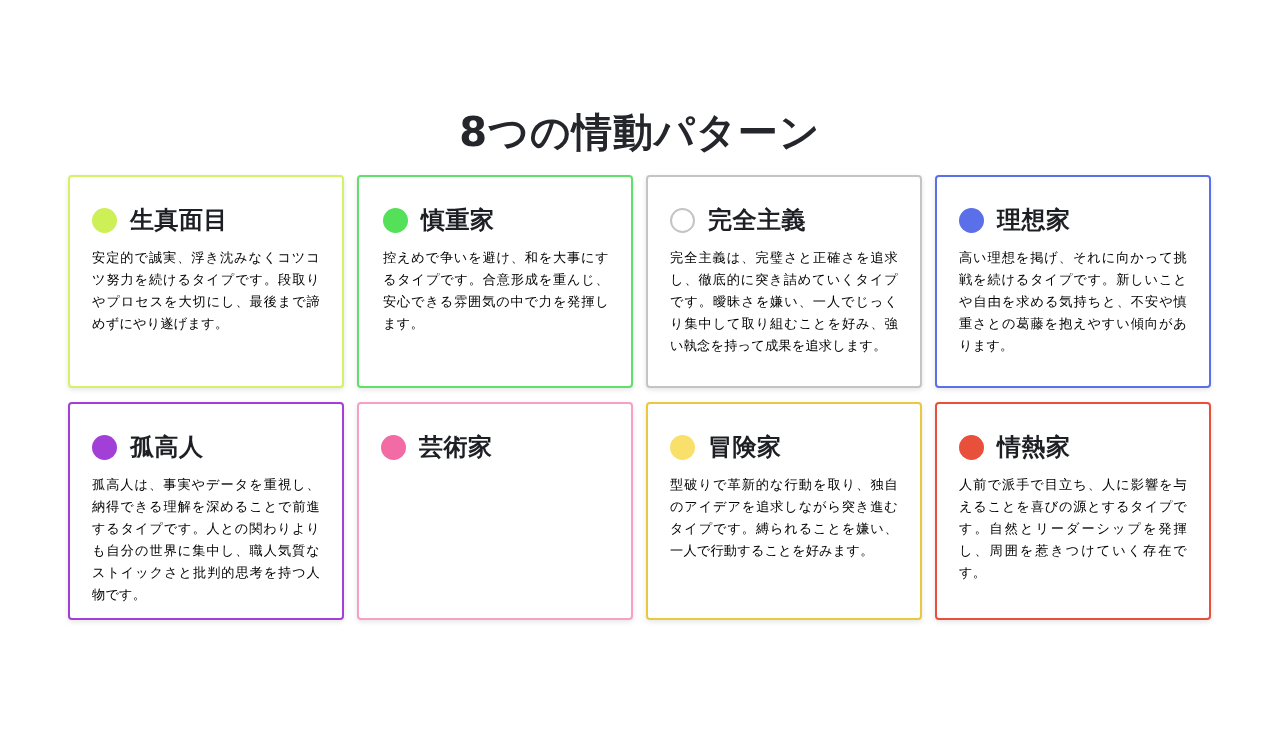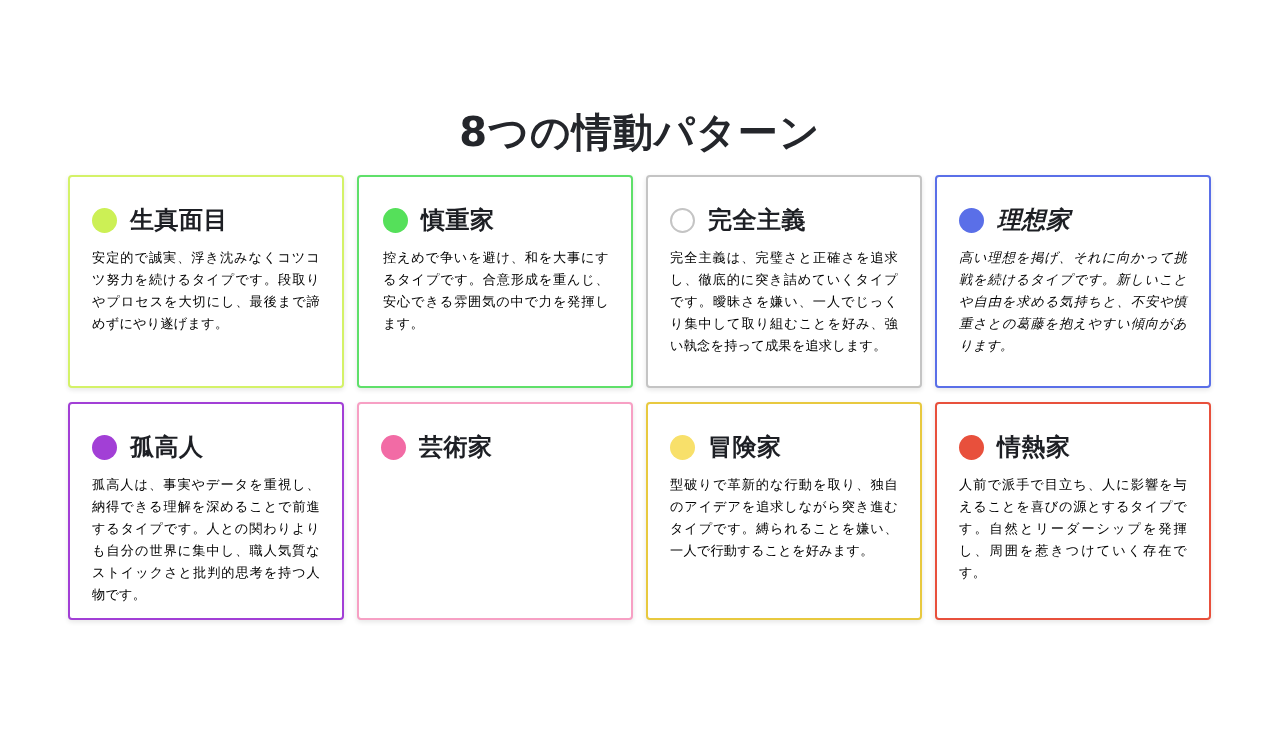--- a/index.html
+++ b/index.html
@@ -119,21 +119,21 @@
     </div>
 
     <div class="card" style="border-color: rgb(196, 196, 196);">
       <div class="card-head">
         <span class="dot hollow" style="background: rgb(255, 255, 255); border-color: rgb(196, 196, 196);"></span>
         <span class="card-title">完全主義</span>
       </div>
       <p class="card-body">完全主義は、完璧さと正確さを追求し、徹底的に突き詰めていくタイプです。曖昧さを嫌い、一人でじっくり集中して取り組むことを好み、強い執念を持って成果を追求します。</p>
     </div>
 
-    <div class="card" style="border-color: rgb(90, 111, 232); font-style: italic;">
+    <div class="card" style="border-color: rgb(90, 111, 232);">
       <div class="card-head">
         <span class="dot" style="background: rgb(90, 111, 232);"></span>
         <span class="card-title">理想家</span>
       </div>
       <p class="card-body">高い理想を掲げ、それに向かって挑戦を続けるタイプです。新しいことや自由を求める気持ちと、不安や慎重さとの葛藤を抱えやすい傾向があります。</p>
     </div>
 
     <div class="card" style="border-color: rgb(162, 63, 214);">
       <div class="card-head">
         <span class="dot" style="background: rgb(162, 63, 214);"></span>

